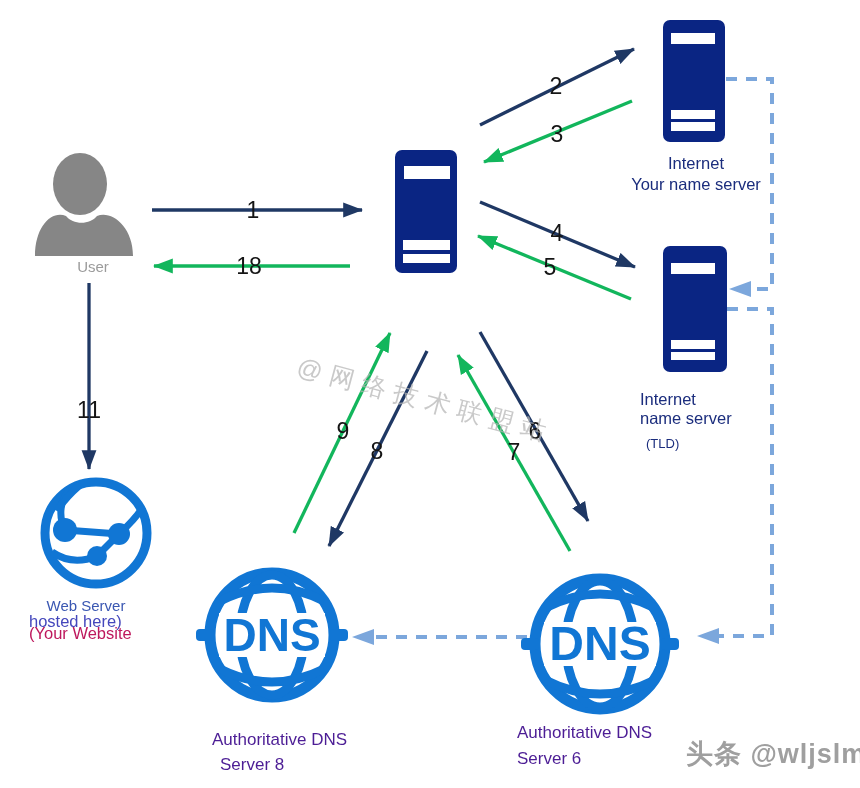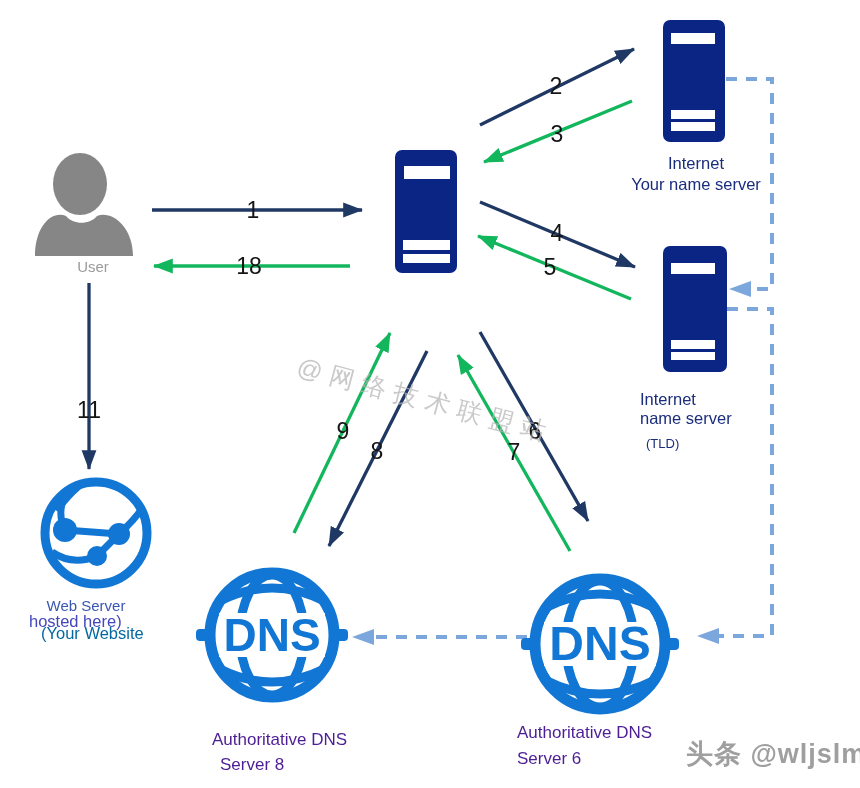--- a/index.html
+++ b/index.html
@@ -12,21 +12,21 @@
   .num{
     position:absolute;transform:translate(-50%,-50%);
     font-size:23px;color:#151515;line-height:1;
   }
   .user-label{left:60px;top:258px;width:66px;text-align:center;font-size:15px;color:#9B9B9B;}
   .isp-label{left:352px;top:283px;width:142px;text-align:center;font-size:17px;color:#3355A8;}
   .root-label{left:610px;top:153px;width:172px;text-align:center;font-size:16.5px;line-height:21px;color:#1B2D7D;}
   .tld-label{left:640px;top:390px;font-size:16.5px;line-height:19px;color:#1B2D7D;}
   .tld-label .tld-sub{display:block;font-size:13px;margin-top:6px;padding-left:6px;}
   .web-label1{left:30px;top:597px;width:112px;text-align:center;font-size:15px;color:#3A57B2;}
-  .web-label2{left:29px;top:624px;font-size:16.5px;color:#0369a1;margin-left:12px;}
+  .web-label2{left:29px;top:624px;font-size:16.5px;color:#be185d;}
   .web-label3{left:29px;top:612px;font-size:16.5px;color:#4447BC;}
   .auth-label{font-size:17px;line-height:25px;color:#4c1d95;}
   .auth1-label{left:212px;top:727px;}
   .auth1-label .l2{padding-left:8px;}
   .auth2-label{left:517px;top:720px;line-height:26px;}
   .wm-center{
     left:302px;top:350px;transform:rotate(15deg);transform-origin:0 0;
     font-size:25px;letter-spacing:8px;color:#b5b5b5;opacity:.72;
   }
   .wm-br{

